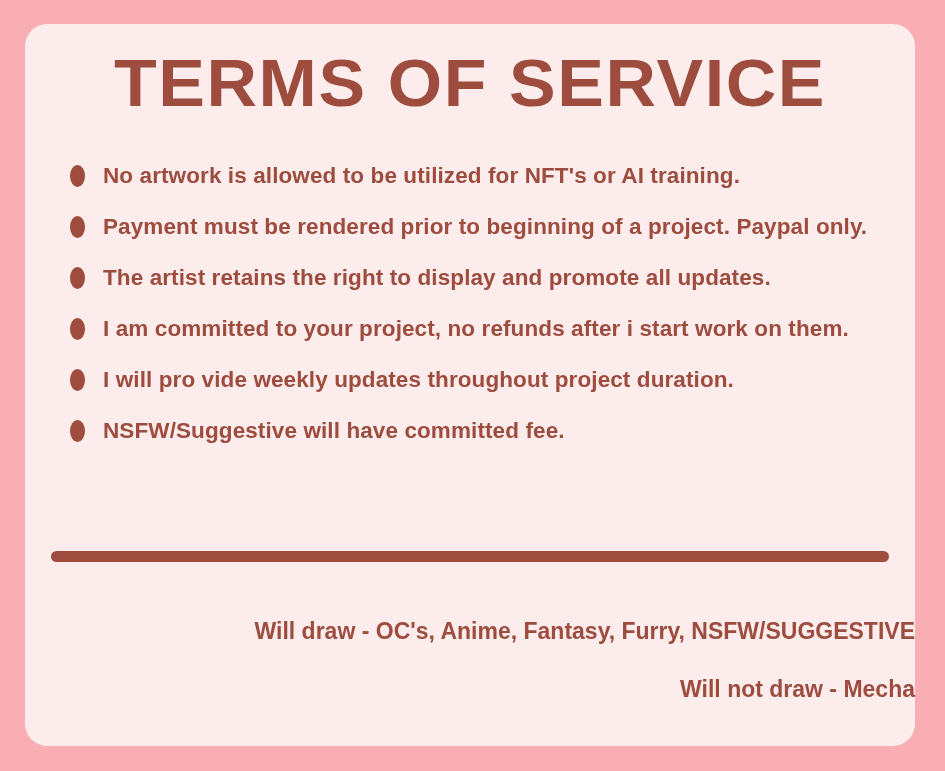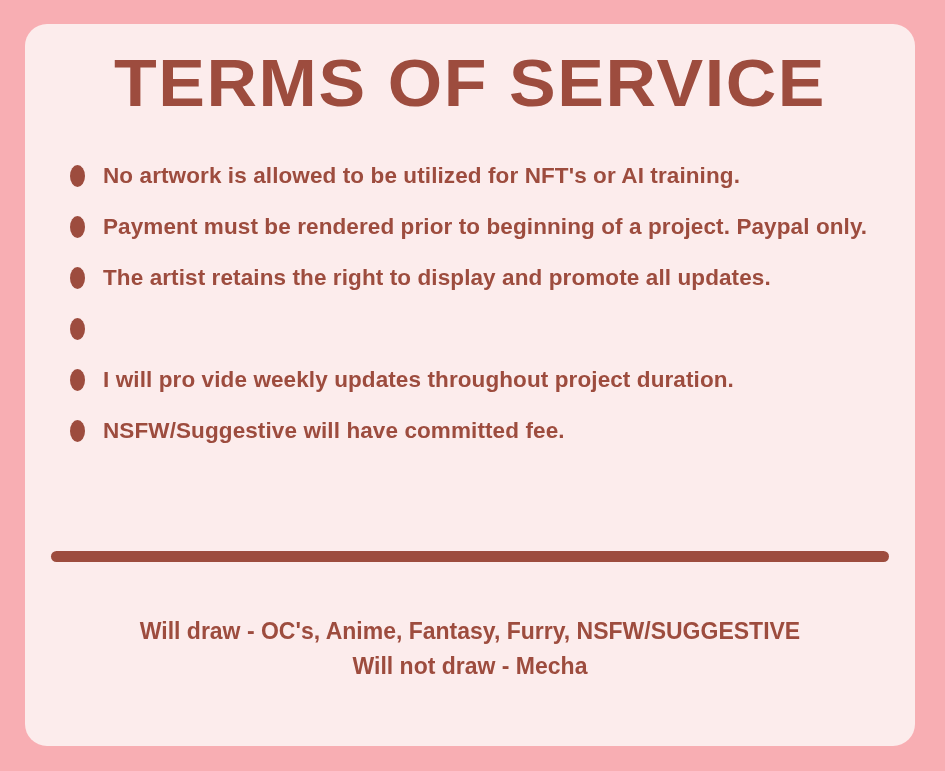--- a/index.html
+++ b/index.html
@@ -96,31 +96,31 @@
     width: 838px;
     height: 11px;
     background: #9d4c3e;
     border-radius: 6px;
   }
 
   .footer-line {
     position: absolute;
     left: 0;
     width: 890px;
-    text-align: center;
+    text-align: right;
     font-family: "Liberation Sans Narrow", "Liberation Sans", sans-serif;
     font-weight: bold;
     font-size: 23px;
     line-height: 28px;
     color: #9d4c3e;
     white-space: nowrap;
   }
 
   #footer-will-draw { top: 593px; }
-  #footer-will-not-draw { top: 628px; }
+  #footer-will-not-draw { top: 651px; }
 </style>
 </head>
 <body>
 
 <div id="poster">
   <div id="card">
 
     <div id="title">TERMS OF SERVICE</div>
 
     <ul id="terms-list">
@@ -131,20 +131,21 @@
       <li class="term-item">
         <span class="bullet-icon"></span>
         <span class="term-text">Payment must be rendered prior to beginning of a project. Paypal only.</span>
       </li>
       <li class="term-item">
         <span class="bullet-icon"></span>
         <span class="term-text">The artist retains the right to display and promote all updates.</span>
       </li>
       <li class="term-item">
         <span class="bullet-icon"></span>
+        <span class="term-text">I am committed to your project, no refunds after i start work on them.</span>
       </li>
       <li class="term-item">
         <span class="bullet-icon"></span>
         <span class="term-text">I will pro vide weekly updates throughout project duration.</span>
       </li>
       <li class="term-item">
         <span class="bullet-icon"></span>
         <span class="term-text">NSFW/Suggestive will have committed fee.</span>
       </li>
     </ul>

